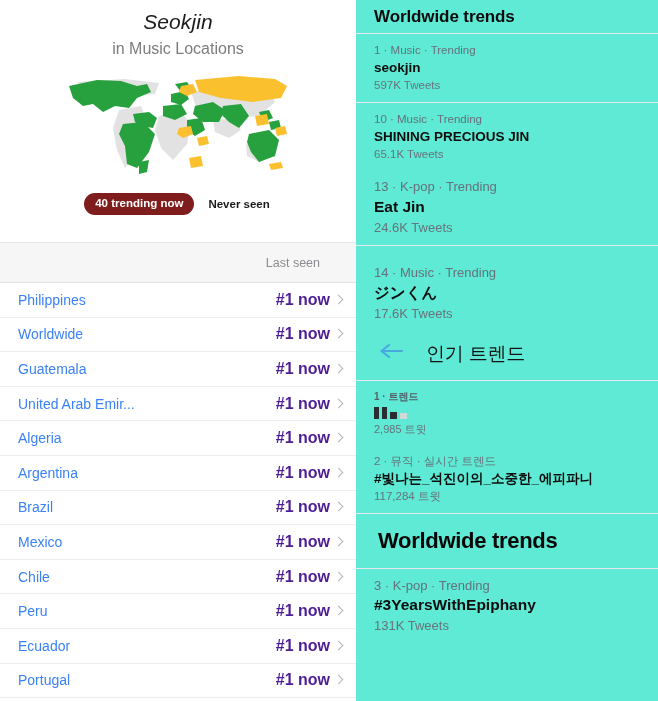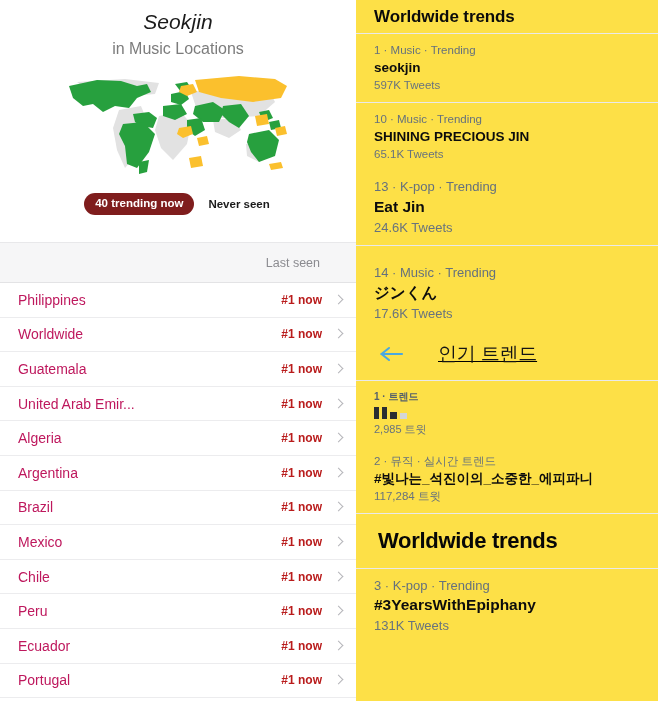--- a/index.html
+++ b/index.html
@@ -113,30 +113,30 @@
     height: 34.6px;
     display: flex;
     align-items: center;
     padding: 0 12px 0 18px;
     border-bottom: 1px solid #ececee;
     background: #fff;
   }
   .row-name {
     flex: 1 1 auto;
     font-size: 14px;
-    color: #be185d;
+    color: #3b82f6;
     font-weight: 400;
     white-space: nowrap;
     overflow: hidden;
   }
   .row-status {
-    font-size: 12px;
-    color: #b91c1c;
-    font-weight: 700;
-    margin-right: 12px;
+    font-size: 16px;
+    color: #4c1d95;
+    font-weight: 700;
+    margin-right: 4px;
     white-space: nowrap;
   }
   .chev {
     width: 10px;
     height: 14px;
     flex: 0 0 10px;
     position: relative;
   }
   .chev::after {
     content: "";
@@ -146,21 +146,21 @@
     border-right: 1.4px solid #b5b5ba;
     border-top: 1.4px solid #b5b5ba;
     transform: rotate(45deg);
   }
 
   
   #right-panel {
     width: 302px;
     flex: 0 0 302px;
     height: 701px;
-    background: #fde047;
+    background: #5eead4;
     overflow: hidden;
     position: relative;
   }
 
   .rp-head {
     font-size: 17px;
     font-weight: 700;
     color: #0b0b0b;
     letter-spacing: -0.1px;
     padding: 7px 0 0 18px;
@@ -196,24 +196,23 @@
   .sz-m .trend-meta  { font-size: 13px; }
   .sz-m .trend-name  { font-size: 15.5px; }
   .sz-m .trend-count { font-size: 13px; }
 
   .sz-xs .trend-meta  { font-size: 10px; font-weight: 700; color:#55606b; }
   .sz-xs .trend-count { font-size: 11px; }
 
   
   .kr-head {
     display: flex;
-    align-items: center;
-    gap: 34px;
+    align-items: flex-start;
+    gap: 22px;
     padding: 11px 0 13px 22px;
-    text-decoration: underline;
   }
   .back-arrow {
     width: 26px; height: 20px;
     flex: 0 0 26px;
     position: relative;
   }
   .back-arrow svg { display:block; }
   .kr-title {
     font-size: 19px;
     color: #141414;

